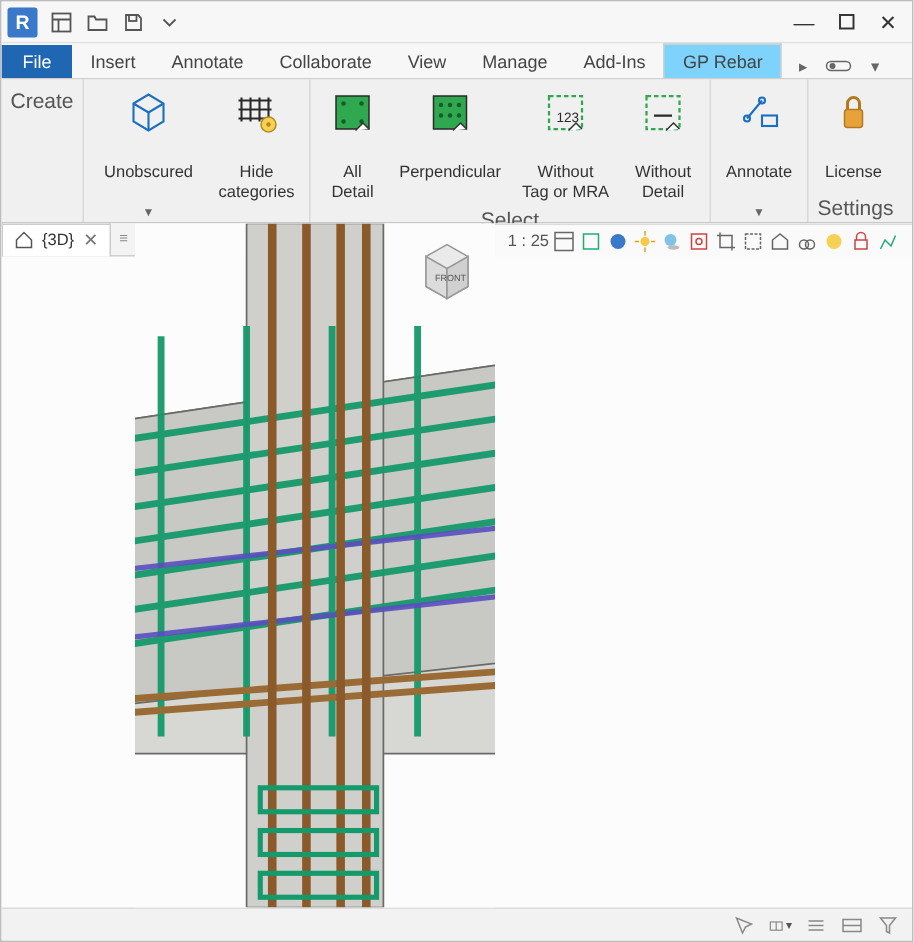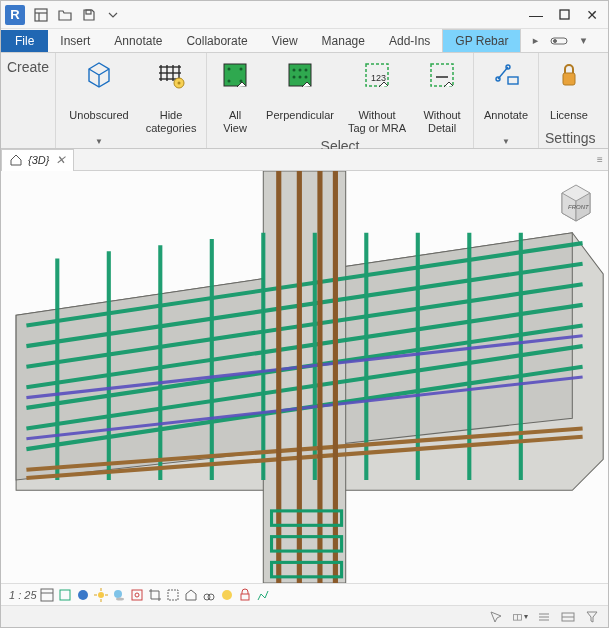--- a/index.html
+++ b/index.html
@@ -7,21 +7,21 @@
 
   
   .titlebar { height: 28px; background: #f7f7f7; display: flex; align-items: center; padding: 0 4px; border-bottom: 1px solid #e0e0e0; }
   .app-icon { width: 20px; height: 20px; background: #3a78c9; color: #fff; font-weight: bold; display: flex; align-items: center; justify-content: center; border-radius: 2px; font-size: 13px; margin-right: 4px; }
   .qat-btn { width: 20px; height: 20px; display: flex; align-items: center; justify-content: center; margin: 0 2px; color: #555; }
   .qat-svg { width: 14px; height: 14px; stroke: #555; fill: none; stroke-width: 1.2; }
   .win-controls { margin-left: auto; display: flex; align-items: center; gap: 4px; }
   .win-btn { width: 24px; height: 20px; display: flex; align-items: center; justify-content: center; font-size: 14px; color: #333; }
 
   
-  .ribbon-tabs { height: 24px; background: #f7f7f7; display: flex; align-items: center; padding-left: 0; border-bottom: 1px solid #d0d0d0; }
+  .ribbon-tabs { height: 24px; background: #f7f7f7; display: flex; align-items: flex-end; padding-left: 0; border-bottom: 1px solid #d0d0d0; }
   .tab { padding: 4px 12px; font-size: 12px; color: #444; cursor: pointer; }
   .tab.file { background: #2067b3; color: #fff; padding: 4px 14px; }
   .tab.active { background: #7dd3fc; border: 1px solid #d0d0d0; border-bottom: none; }
   .tab-extras { margin-left: 4px; display: flex; align-items: center; gap: 4px; color: #666; font-size: 11px; }
   .tab-extra-glyph { width: 20px; height: 16px; display: flex; align-items: center; justify-content: center; }
 
   
   .ribbon { height: 96px; background: #f0f0f0; display: flex; border-bottom: 1px solid #c8c8c8; }
   .group { display: flex; flex-direction: column; border-right: 1px solid #d8d8d8; padding: 4px 6px 2px; }
   .group-body { flex: 1; display: flex; align-items: flex-start; gap: 6px; }
@@ -29,21 +29,21 @@
   .rbtn { display: flex; flex-direction: column; align-items: center; width: 58px; text-align: center; font-size: 11px; color: #333; line-height: 1.15; cursor: pointer; padding: 2px 0; gap: 14px; }
   .rbtn.wide { width: 74px; }
   .rbtn .ricon { width: 32px; height: 32px; margin-bottom: 4px; }
   .rbtn .caret { font-size: 8px; color: #666; margin-top: 1px; }
   .ric { fill: none; stroke: #2a2a2a; stroke-width: 1.4; }
   .ric-blue { stroke: #1b6fc2; }
   .ric-green { fill: #2fa84f; stroke: #2a2a2a; }
   .ric-orange { fill: #e8a23a; stroke: #b27a20; }
 
   
-  .doc-area { flex: 1; display: flex; flex-direction: column; background: #fcfcfc; min-height: 0; font-style: italic; }
+  .doc-area { flex: 1; display: flex; flex-direction: row; background: #fcfcfc; min-height: 0; }
   .doc-tabs { height: 22px; display: flex; align-items: center; border-bottom: 1px solid #d0d0d0; background: #f3f3f3; }
   .doc-tab { display: flex; align-items: center; gap: 6px; padding: 2px 8px; background: #fff; border: 1px solid #ccc; border-bottom: none; height: 22px; font-size: 11px; }
   .home-icon { width: 12px; height: 12px; }
   .doc-tab .close { font-size: 12px; color: #777; cursor: pointer; }
   .doc-scroll { margin-left: auto; width: 16px; height: 16px; color: #888; font-size: 10px; display: flex; align-items: center; justify-content: center; }
 
   .viewport { flex: 1; position: relative; overflow: hidden; background: #fcfcfc; }
   .viewcube { position: absolute; top: 8px; right: 10px; width: 44px; height: 44px; }
 
   
@@ -156,21 +156,21 @@
       <div class="rbtn" style="width:44px">
         <svg class="ricon" viewBox="0 0 32 32">
             <rect x="5" y="5" width="22" height="22" class="ric-green"></rect>
             <circle cx="10" cy="10" r="1.5" fill="#155c2b"></circle>
             <circle cx="22" cy="10" r="1.5" fill="#155c2b"></circle>
             <circle cx="10" cy="22" r="1.5" fill="#155c2b"></circle>
             <circle cx="22" cy="22" r="1.5" fill="#155c2b"></circle>
             <path d="M18 28 l5 -5 l4 4" fill="#fff" stroke="#333" stroke-width="1"></path>
           </svg>
         <span style="white-space:pre-line">All
-View</span>
+Detail</span>
       </div>
       <div class="rbtn wide">
         <svg class="ricon" viewBox="0 0 32 32">
             <rect x="5" y="5" width="22" height="22" class="ric-green"></rect>
             <circle cx="10" cy="11" r="1.5" fill="#155c2b"></circle>
             <circle cx="16" cy="11" r="1.5" fill="#155c2b"></circle>
             <circle cx="22" cy="11" r="1.5" fill="#155c2b"></circle>
             <circle cx="10" cy="18" r="1.5" fill="#155c2b"></circle>
             <circle cx="16" cy="18" r="1.5" fill="#155c2b"></circle>
             <circle cx="22" cy="18" r="1.5" fill="#155c2b"></circle>

